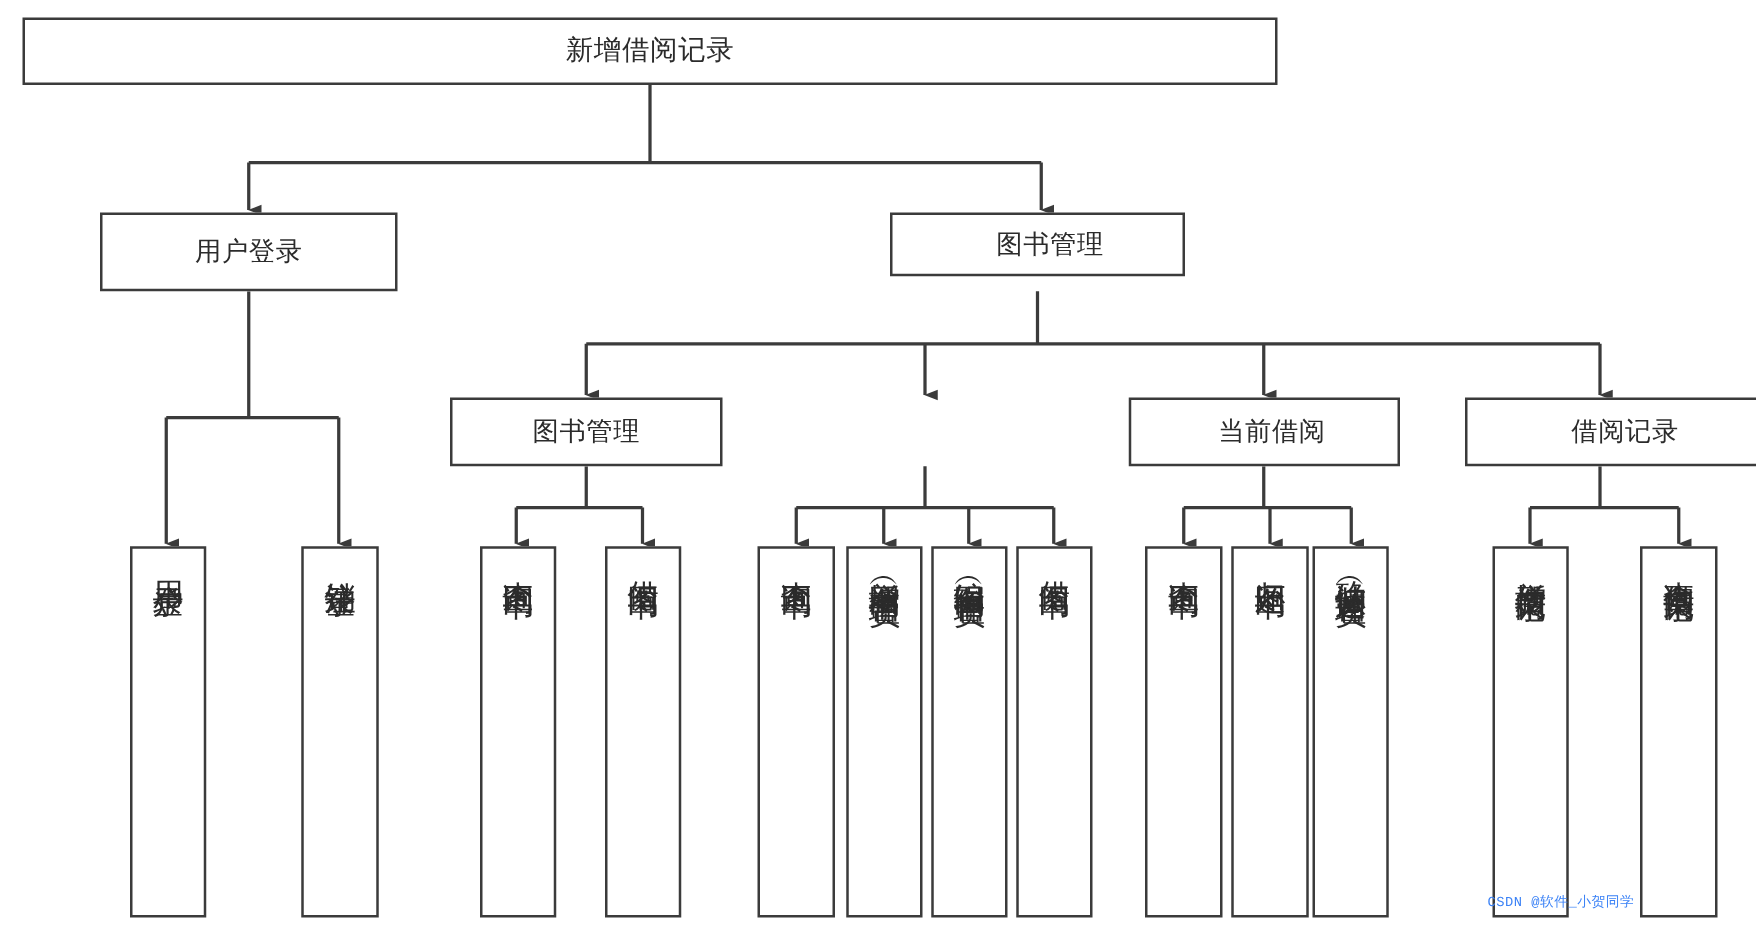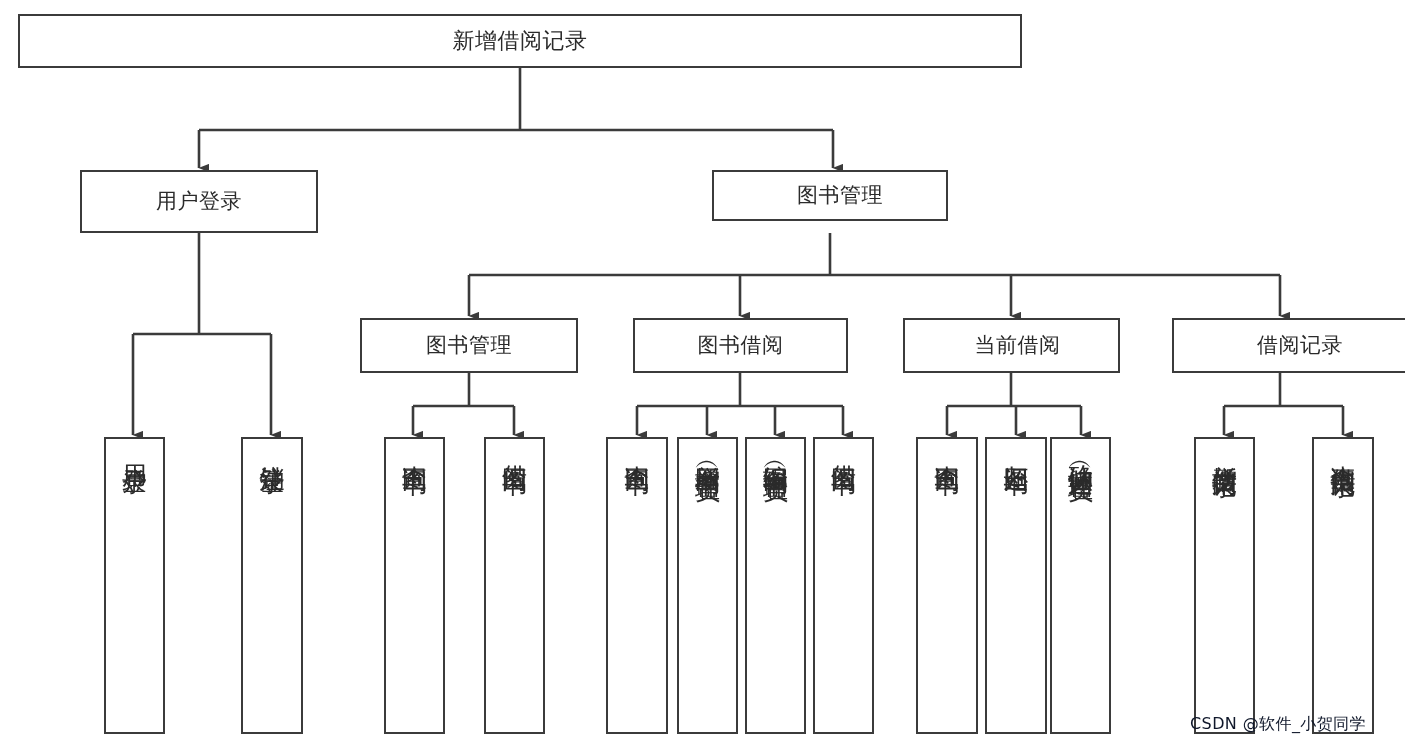--- a/index.html
+++ b/index.html
@@ -62,24 +62,25 @@
     font-size: 25px;
     line-height: 1.0;
     letter-spacing: 2px;
     white-space: normal;
     max-height: 284px;
   }
   .watermark {
     position: absolute;
     left: 1190px;
     top: 714px;
-    font-size: 16px;
-    color: #0f172a;
+    font-size: 11px;
+    color: #3b82f6;
     white-space: nowrap;
     letter-spacing: 0.4px;
+    font-family: Liberation Mono, monospace;
   }
 </style>
 </head>
 <body>
 
 <div id="canvas">
 
   <svg class="wires" viewBox="0 0 1405 747" xmlns="http://www.w3.org/2000/svg">
     <defs>
       <marker id="arrow" markerWidth="9" markerHeight="11" refX="4.5" refY="10.2" orient="auto" markerUnits="userSpaceOnUse">
@@ -142,23 +143,20 @@
   </div>
 
   <div class="node h-node" style="left:712px; top:170px; width:236px; height:51px;padding-left:20px;">
     <span class="node-label">图书管理</span>
   </div>
 
   <div class="node h-node" style="left:360px; top:318px; width:218px; height:55px;">
     <span class="node-label">图书管理</span>
   </div>
 
-  <div class="node h-node" style="left:633px; top:318px; width:215px; height:55px;">
-    <span class="node-label">图书借阅</span>
-  </div>
 
   <div class="node h-node" style="left:903px; top:318px; width:217px; height:55px;padding-left:12px;">
     <span class="node-label">当前借阅</span>
   </div>
 
   <div class="node h-node" style="left:1172px; top:318px; width:256px; height:55px;">
     <span class="node-label">借阅记录</span>
   </div>
 
   <div class="node leaf" style="left:104px; top:437px; width:61px; height:297px;">

